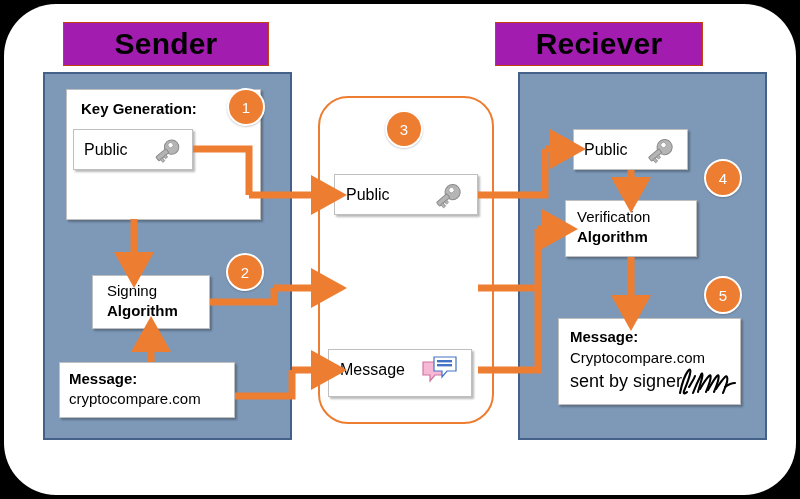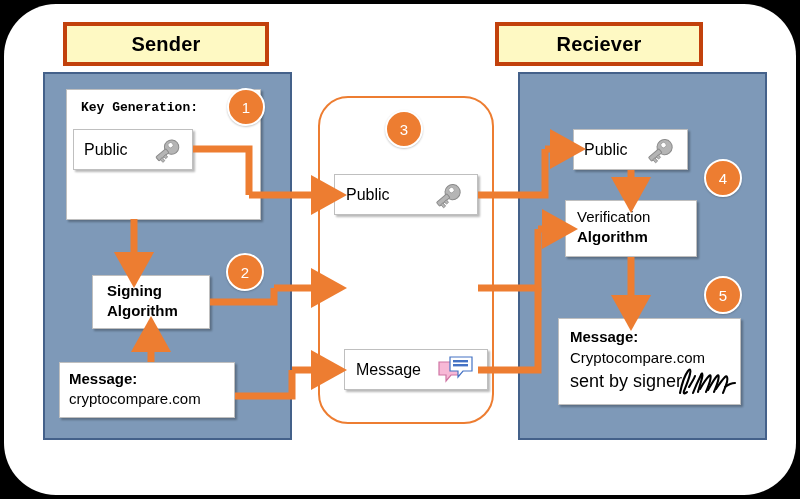--- a/index.html
+++ b/index.html
@@ -27,28 +27,28 @@
     width: 792px;
     height: 491px;
     background: #ffffff;
     border-radius: 52px;
     box-sizing: border-box;
   }
 
   
   .title-box {
     position: absolute;
-    background: #fef9c3;
-    border: 4px solid #c2410c;
+    background: #a21caf;
+    border: 1px solid #c2410c;
     box-sizing: border-box;
     display: flex;
     align-items: center;
     justify-content: center;
     font-weight: bold;
-    font-size: 20px;
+    font-size: 30px;
     color: #000000;
     letter-spacing: 0.2px;
   }
   #title-sender { left: 63px; top: 22px; width: 206px; height: 44px; }
   #title-receiver { left: 495px; top: 22px; width: 208px; height: 44px; }
 
   
   .party-panel {
     position: absolute;
     background: #7e99b8;
@@ -69,47 +69,47 @@
   .wbox .label {
     position: absolute;
     color: #000000;
     white-space: nowrap;
   }
 
   
   #box-keygen { left: 66px; top: 89px; width: 195px; height: 131px; }
   #keygen-title {
     left: 14px; top: 10px;
-    font-size: 13px; font-weight: bold; font-family: Liberation Mono, monospace;
+    font-size: 15px; font-weight: bold;
   }
   #box-public-sender { left: 73px; top: 129px; width: 120px; height: 41px; }
   #box-private-sender { left: 73px; top: 178px; width: 120px; height: 41px; }
   .inner-kv-label { left: 10px; top: 11px; font-size: 16px; }
 
   #box-signing { left: 92px; top: 275px; width: 118px; height: 54px; }
-  #signing-l1 { left: 14px; top: 6px; font-size: 15px; font-weight: bold; }
+  #signing-l1 { left: 14px; top: 6px; font-size: 15px; font-weight: normal; }
   #signing-l2 { left: 14px; top: 26px; font-size: 15px; font-weight: bold; }
 
   #box-msg-sender { left: 59px; top: 362px; width: 176px; height: 56px; }
   #msg-s-l1 { left: 9px; top: 7px; font-size: 15px; font-weight: bold; }
   #msg-s-l2 { left: 9px; top: 27px; font-size: 15px; }
 
   
   #transfer-container {
     position: absolute;
     left: 318px; top: 96px;
     width: 176px; height: 328px;
     border: 2px solid #ed7d31;
     border-radius: 30px;
     background: transparent;
     box-sizing: border-box;
   }
   #box-mid-public { left: 334px; top: 174px; width: 144px; height: 41px; }
   #box-mid-signature { left: 334px; top: 267px; width: 144px; height: 41px; }
-  #box-mid-message { left: 344px; top: 349px; width: 144px; height: 41px; }
+  #box-mid-message { left: 328px; top: 349px; width: 144px; height: 48px; }
   .mid-label { left: 11px; top: 11px; font-size: 16px; }
 
   
   #box-public-receiver { left: 573px; top: 129px; width: 115px; height: 41px; }
   #box-verification { left: 565px; top: 200px; width: 132px; height: 57px; }
   #verif-l1 { left: 11px; top: 7px; font-size: 15px; font-weight: normal; }
   #verif-l2 { left: 11px; top: 27px; font-size: 15px; font-weight: bold; }
 
   #box-msg-receiver { left: 558px; top: 318px; width: 183px; height: 87px; }
   #msg-r-l1 { left: 11px; top: 9px; font-size: 15px; font-weight: bold; }

